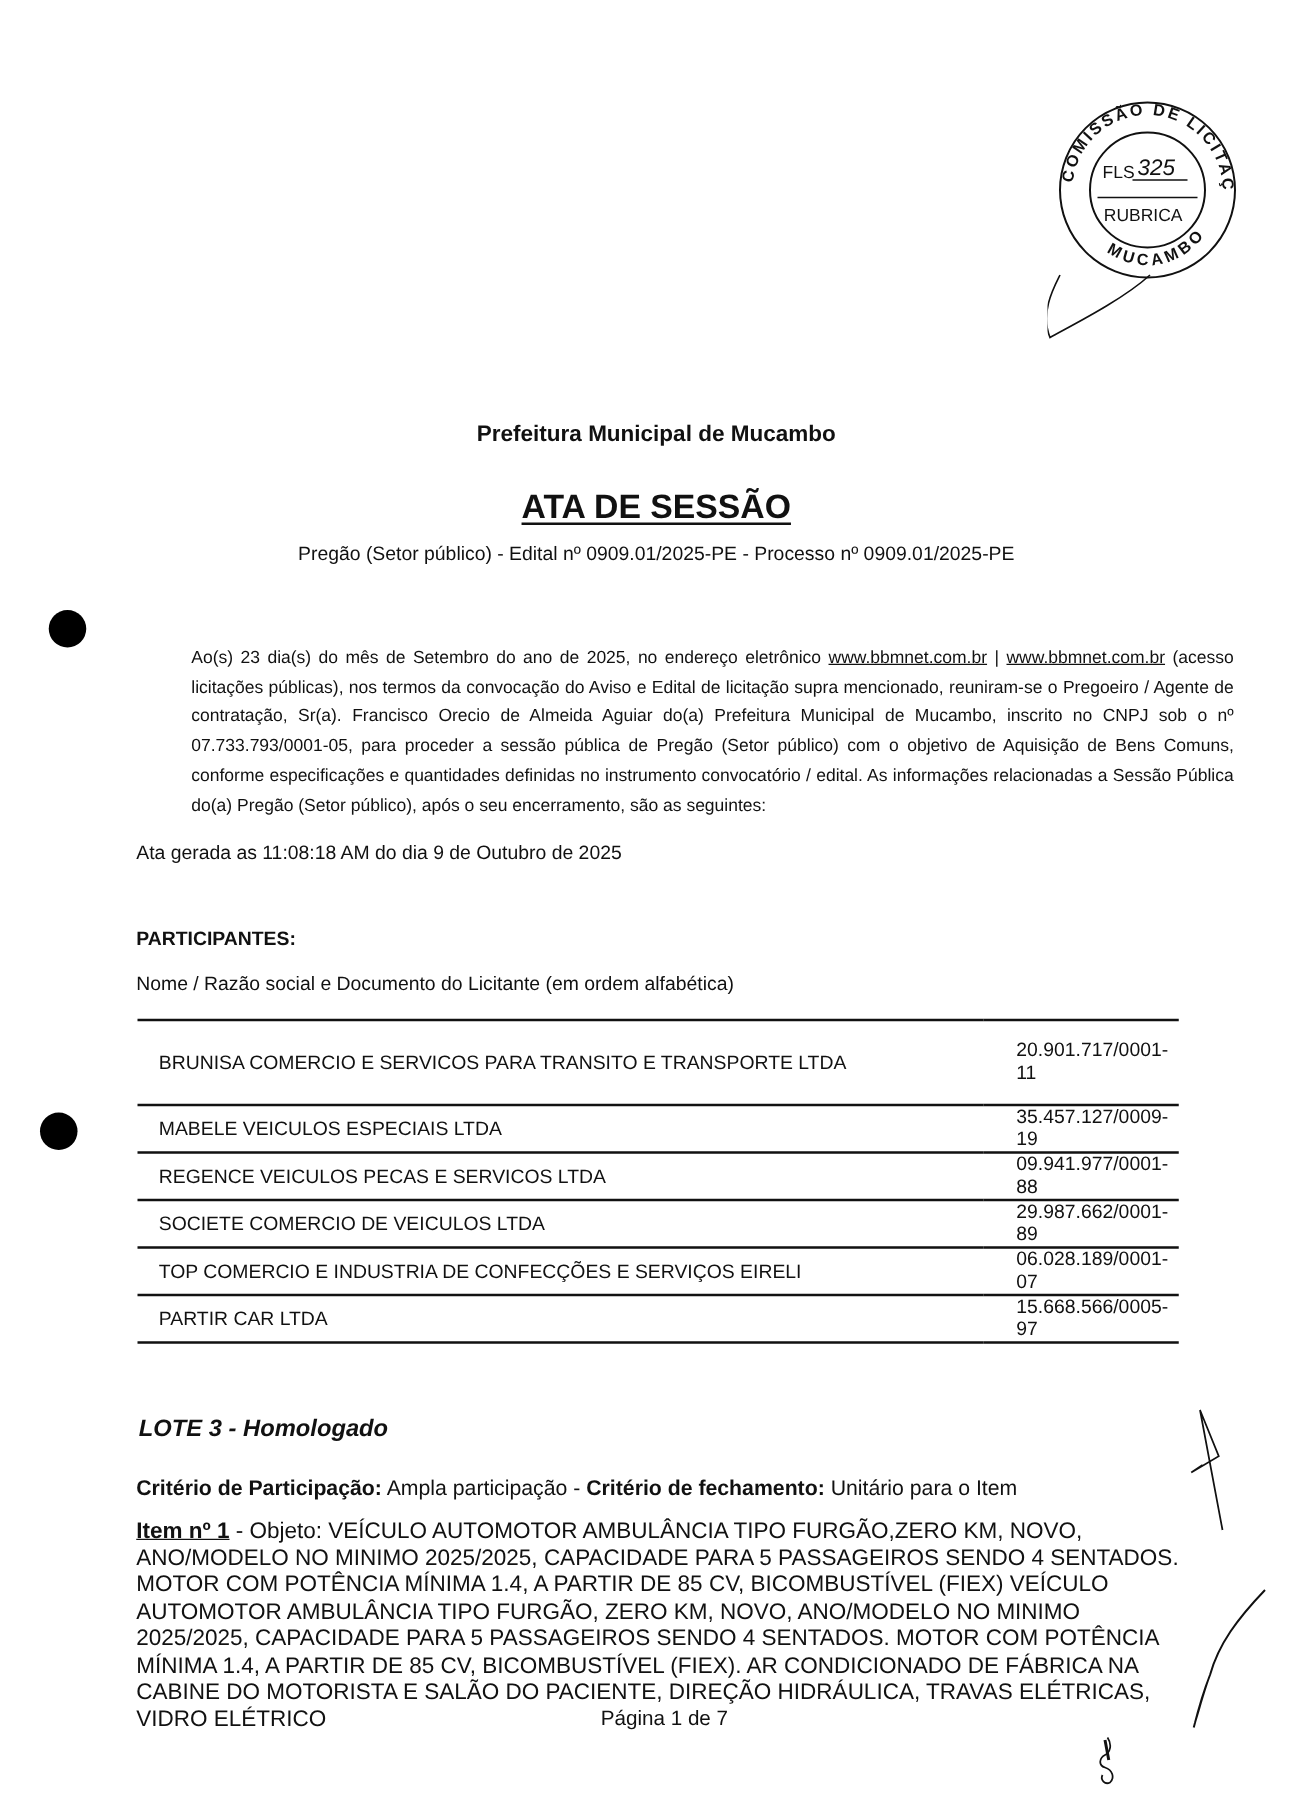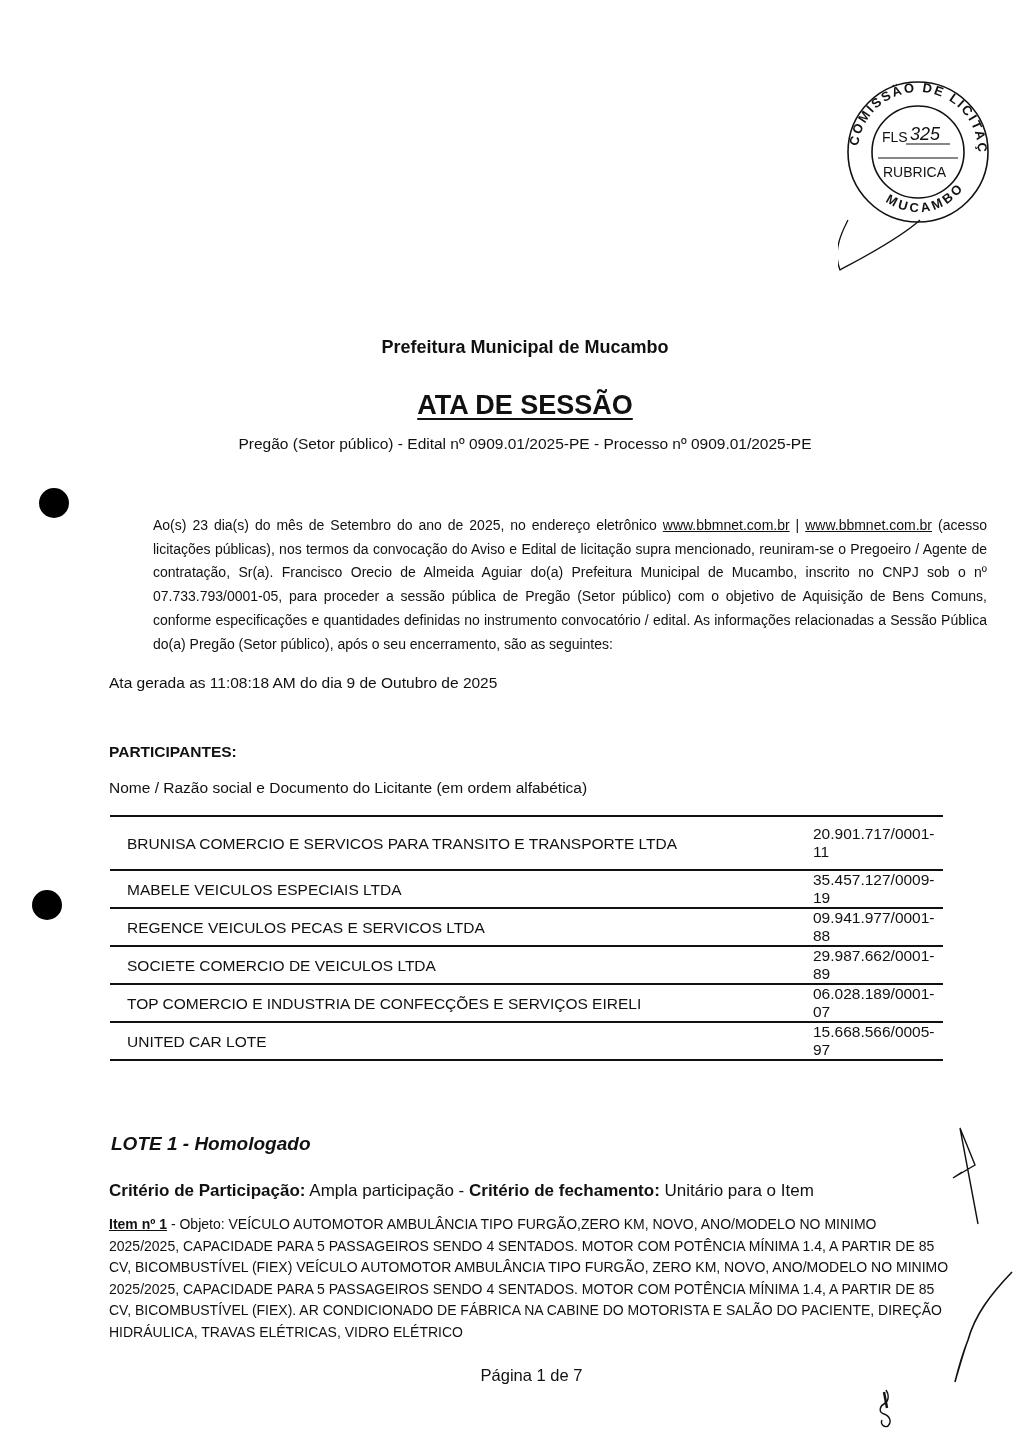--- a/index.html
+++ b/index.html
@@ -15,25 +15,25 @@
   .para { left: 109px; width: 834px; top: 514px; font-size: 14px; line-height: 23.7px; text-align: justify; margin-left: 44px; }
   .para a { color: #111; text-decoration: underline; }
   .generated { left: 109px; top: 674px; font-size: 15.5px; }
   .section-h { left: 109px; top: 743px; font-size: 15.5px; font-weight: bold; }
   .table-caption { left: 109px; top: 779px; font-size: 15.5px; }
   table.participants { position: absolute; left: 110px; top: 815px; width: 833px; border-collapse: collapse; font-size: 15.5px; }
   table.participants td { border-top: 2px solid #111; border-bottom: 2px solid #111; padding: 0; vertical-align: middle; }
   table.participants td.name { padding-left: 17px; width: 620px; line-height: 23px; }
   table.participants td.doc { padding-left: 26px; }
   table.participants tr { height: 28.5px; }
-  table.participants tr.tall { height: 54px; }
+  table.participants tr.tall { height: 68px; }
   .lote-h { left: 111px; top: 1133px; font-size: 19px; font-weight: bold; font-style: italic; }
   .criteria { left: 109px; top: 1181px; font-size: 17px; }
   .criteria b { font-weight: bold; }
-  .item { left: 109px; width: 840px; top: 1214px; font-size: 14px; line-height: 21.5px; }
+  .item { left: 109px; width: 840px; top: 1214px; font-size: 18px; line-height: 21.5px; }
   .item .item-label { font-weight: bold; text-decoration: underline; }
   .page-footer { left: 0; width: 1063px; top: 1366px; text-align: center; font-size: 16.5px; }
   .stamp { left: 838px; top: 80px; width: 160px; height: 200px; }
   svg text { font-family: "Liberation Sans", sans-serif; }
 </style>
 </head>
 <body>
 
 <div class="hole" style="left:39px; top:488px;"></div>
 <div class="hole" style="left:32px; top:890px;"></div>
@@ -85,27 +85,27 @@
   </tr>
   <tr>
     <td class="name">SOCIETE COMERCIO DE VEICULOS LTDA</td>
     <td class="doc">29.987.662/0001-89</td>
   </tr>
   <tr>
     <td class="name">TOP COMERCIO E INDUSTRIA DE CONFECÇÕES E SERVIÇOS EIRELI</td>
     <td class="doc">06.028.189/0001-07</td>
   </tr>
   <tr>
-    <td class="name">UNITED CAR LOTE</td>
+    <td class="name">PARTIR CAR LTDA</td>
     <td class="doc">15.668.566/0005-97</td>
   </tr>
 </tbody>
   </table>
 
-<div class="abs lote-h">LOTE 1 - Homologado</div>
+<div class="abs lote-h">LOTE 3 - Homologado</div>
 <div class="abs criteria"><b>Critério de Participação:</b><span> Ampla participação - </span><b>Critério de fechamento:</b><span> Unitário para o Item</span></div>
 <div class="abs item"><span class="item-label">Item nº 1</span><span> - Objeto: VEÍCULO AUTOMOTOR AMBULÂNCIA TIPO FURGÃO,ZERO KM, NOVO, ANO/MODELO NO MINIMO 2025/2025, CAPACIDADE PARA 5 PASSAGEIROS SENDO 4 SENTADOS. MOTOR COM POTÊNCIA MÍNIMA 1.4, A PARTIR DE 85 CV, BICOMBUSTÍVEL (FIEX) VEÍCULO AUTOMOTOR AMBULÂNCIA TIPO FURGÃO, ZERO KM, NOVO, ANO/MODELO NO MINIMO 2025/2025, CAPACIDADE PARA 5 PASSAGEIROS SENDO 4 SENTADOS. MOTOR COM POTÊNCIA MÍNIMA 1.4, A PARTIR DE 85 CV, BICOMBUSTÍVEL (FIEX). AR CONDICIONADO DE FÁBRICA NA CABINE DO MOTORISTA E SALÃO DO PACIENTE, DIREÇÃO HIDRÁULICA, TRAVAS ELÉTRICAS, VIDRO ELÉTRICO</span></div>
 
 <svg class="abs" style="left:950px; top:1120px;" width="40" height="110" viewBox="0 0 40 110">
   <path d="M 10 8 L 28 104 M 10 8 L 25 45 L 3 58 L 12 52" fill="none" stroke="#111" stroke-width="1.4"></path>
 </svg>
 <svg class="abs" style="left:950px; top:1270px;" width="70" height="120" viewBox="0 0 70 120">
   <path d="M 62 2 C 40 25, 25 45, 18 70 C 12 85, 8 100, 5 112 M 18 70 C 14 80, 10 95, 6 108" fill="none" stroke="#111" stroke-width="1.6"></path>
 </svg>
 <svg class="abs" style="left:874px; top:1388px;" width="22" height="40" viewBox="0 0 22 40">

